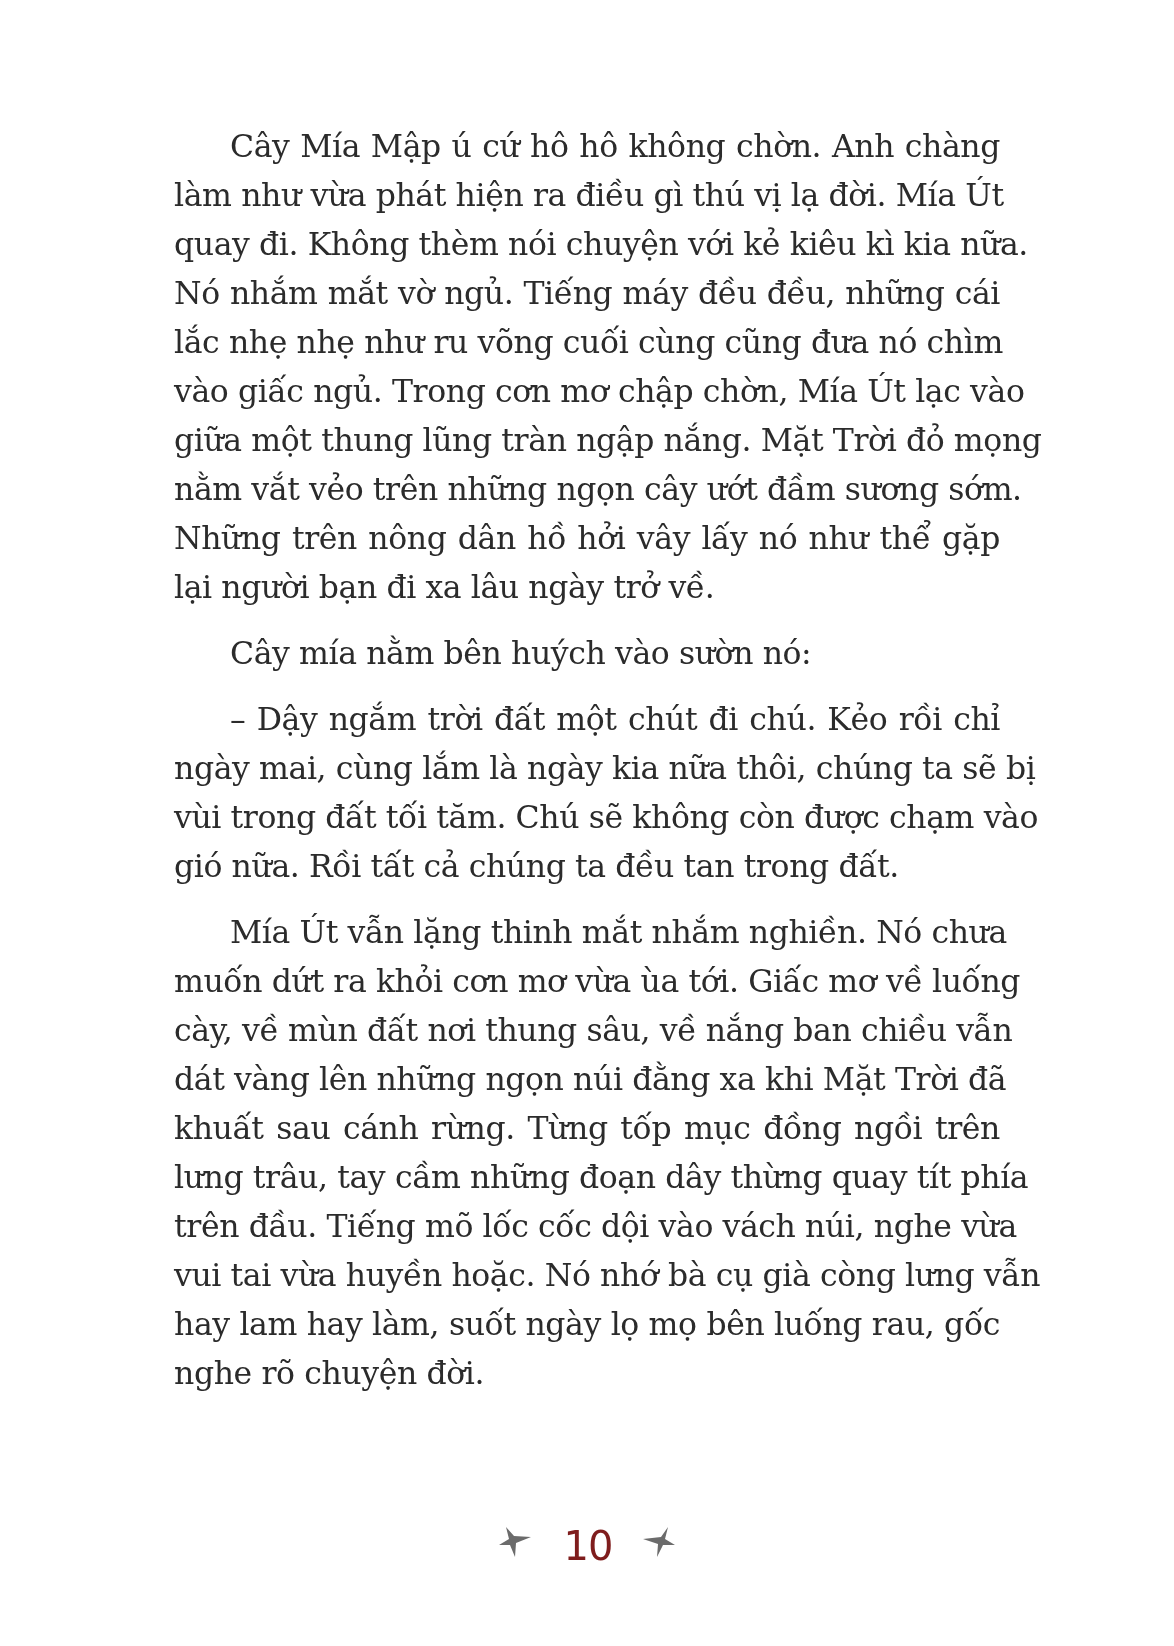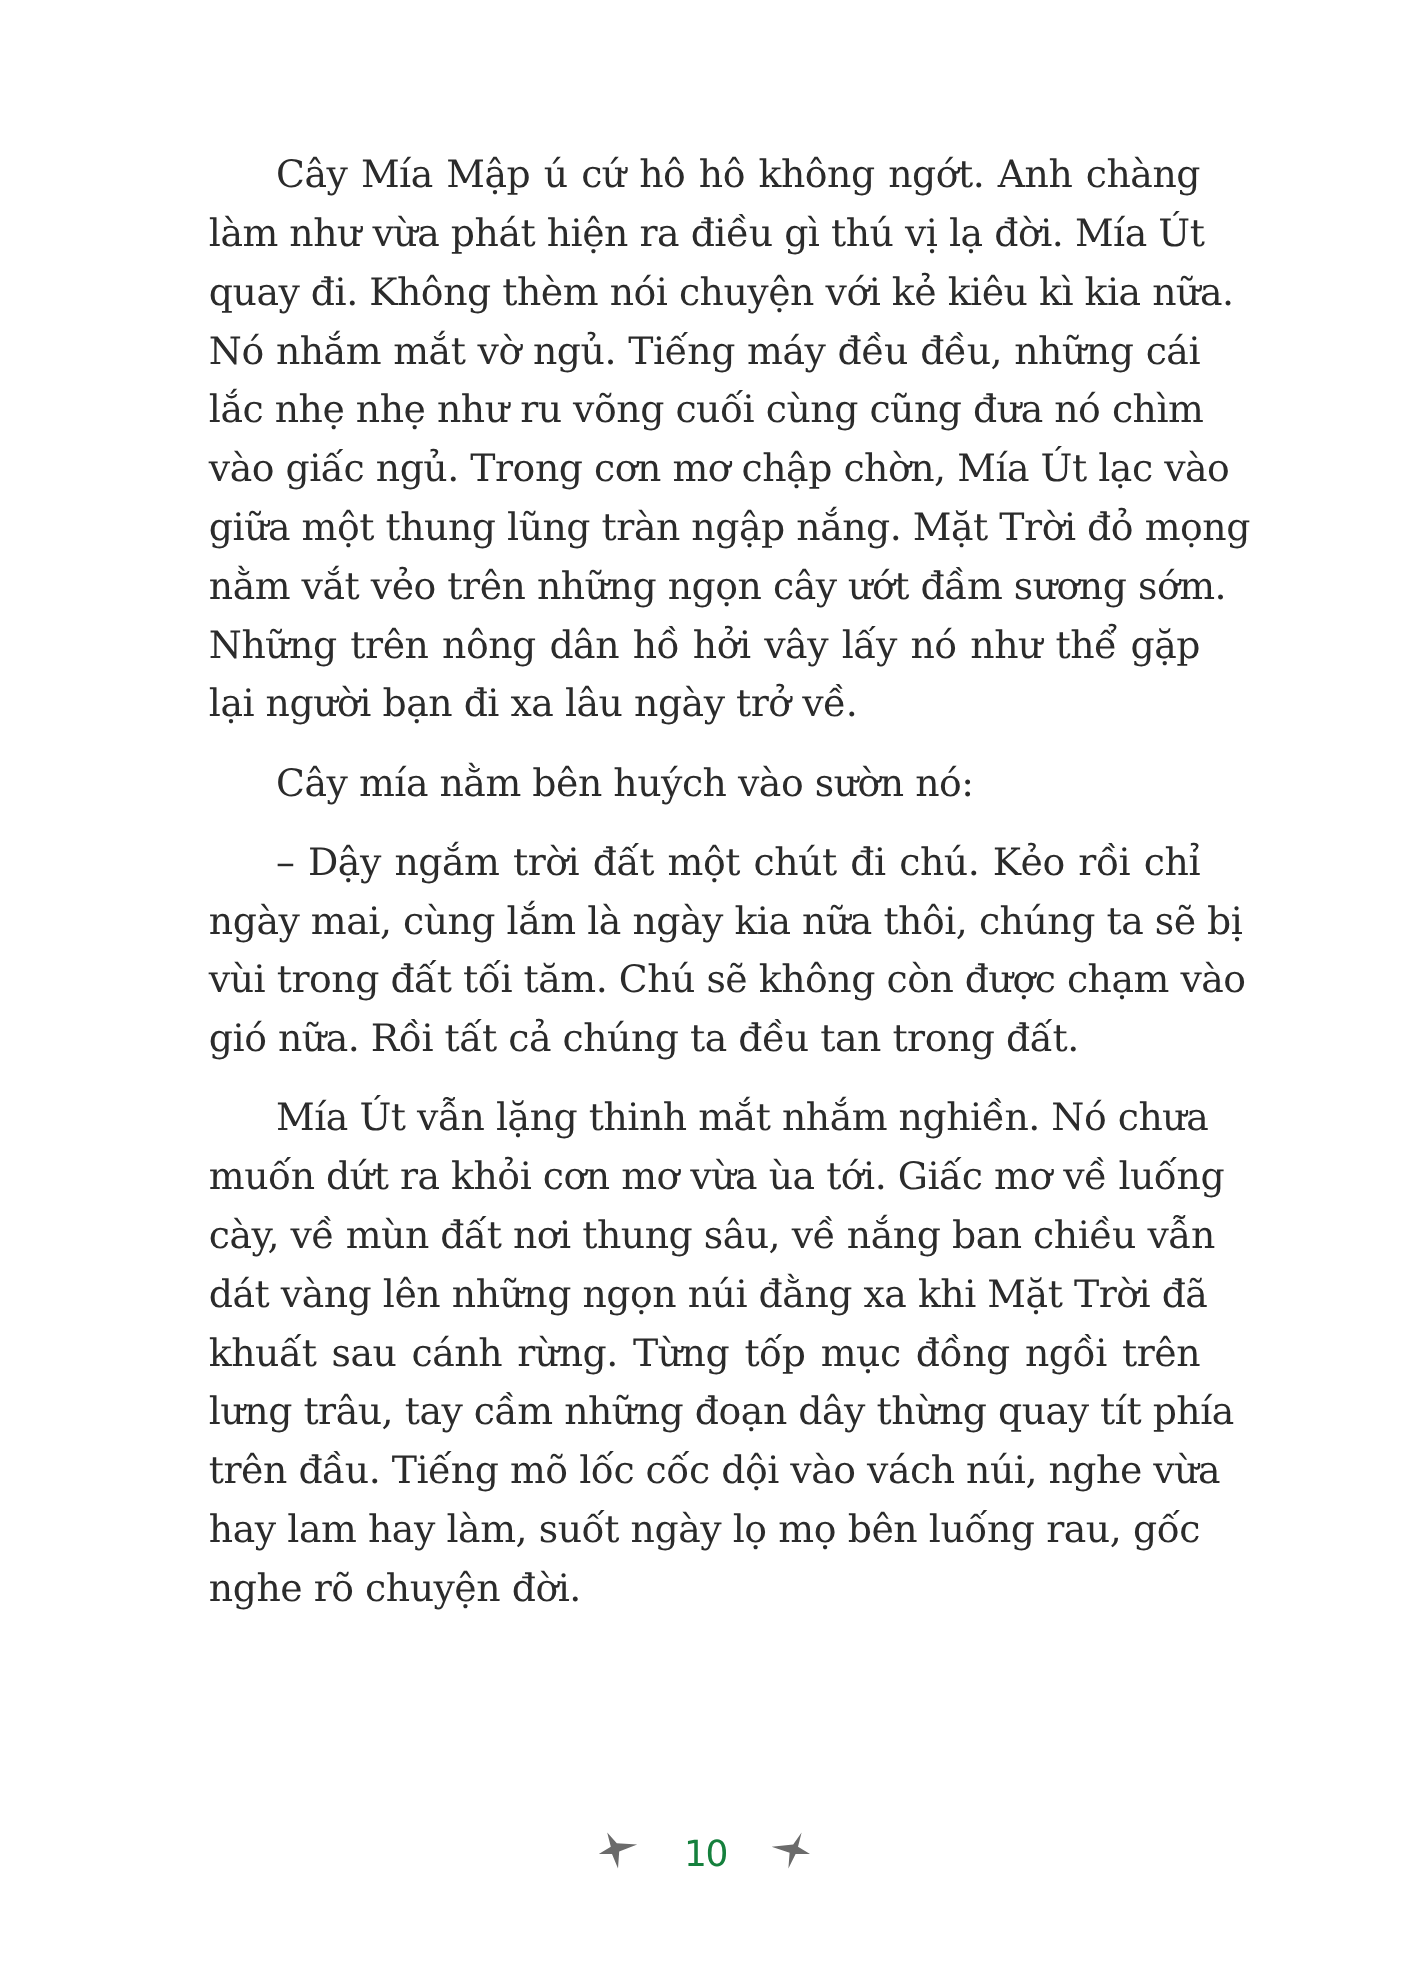--- a/index.html
+++ b/index.html
@@ -64,34 +64,34 @@
     }
     .star.left { left: 497px; }
     .star.right { left: 639px; }
     .page-number {
       position: absolute;
       left: 560px;
       width: 56px;
       top: 8px;
       text-align: center;
       font-family: "DejaVu Sans", "Liberation Sans", sans-serif;
-      font-size: 30px;
+      font-size: 40px;
       line-height: 40px;
-      color: #15803d;
+      color: #7f1d1d;
       letter-spacing: -1px;
     }
   </style>
 </head>
 <body>
 
 <div class="page">
   <div class="text-block">
 
     <p class="paragraph">
-      <span class="line indent">Cây Mía Mập ú cứ hô hô không ngớt. Anh chàng</span>
+      <span class="line indent">Cây Mía Mập ú cứ hô hô không chờn. Anh chàng</span>
       <span class="line">làm như vừa phát hiện ra điều gì thú vị lạ đời. Mía Út</span>
       <span class="line">quay đi. Không thèm nói chuyện với kẻ kiêu kì kia nữa.</span>
       <span class="line">Nó nhắm mắt vờ ngủ. Tiếng máy đều đều, những cái</span>
       <span class="line">lắc nhẹ nhẹ như ru võng cuối cùng cũng đưa nó chìm</span>
       <span class="line">vào giấc ngủ. Trong cơn mơ chập chờn, Mía Út lạc vào</span>
       <span class="line">giữa một thung lũng tràn ngập nắng. Mặt Trời đỏ mọng</span>
       <span class="line">nằm vắt vẻo trên những ngọn cây ướt đầm sương sớm.</span>
       <span class="line">Những trên nông dân hồ hởi vây lấy nó như thể gặp</span>
       <span class="line last">lại người bạn đi xa lâu ngày trở về.</span>
     </p>
@@ -108,20 +108,21 @@
     </p>
 
     <p class="paragraph">
       <span class="line indent">Mía Út vẫn lặng thinh mắt nhắm nghiền. Nó chưa</span>
       <span class="line">muốn dứt ra khỏi cơn mơ vừa ùa tới. Giấc mơ về luống</span>
       <span class="line">cày, về mùn đất nơi thung sâu, về nắng ban chiều vẫn</span>
       <span class="line">dát vàng lên những ngọn núi đằng xa khi Mặt Trời đã</span>
       <span class="line">khuất sau cánh rừng. Từng tốp mục đồng ngồi trên</span>
       <span class="line">lưng trâu, tay cầm những đoạn dây thừng quay tít phía</span>
       <span class="line">trên đầu. Tiếng mõ lốc cốc dội vào vách núi, nghe vừa</span>
+      <span class="line">vui tai vừa huyền hoặc. Nó nhớ bà cụ già còng lưng vẫn</span>
       <span class="line">hay lam hay làm, suốt ngày lọ mọ bên luống rau, gốc</span>
       <span class="line last">nghe rõ chuyện đời.</span>
     </p>
 
   </div>
 
   <div class="footer">
     <span class="star left">
       <svg width="38" height="36" viewBox="0 0 38 36">
         <path d="M9 3 L17 12 L34 13 L19 19 L18 33 L13 21 L2 21 L12 15 Z" fill="#6b6b6b"></path>

